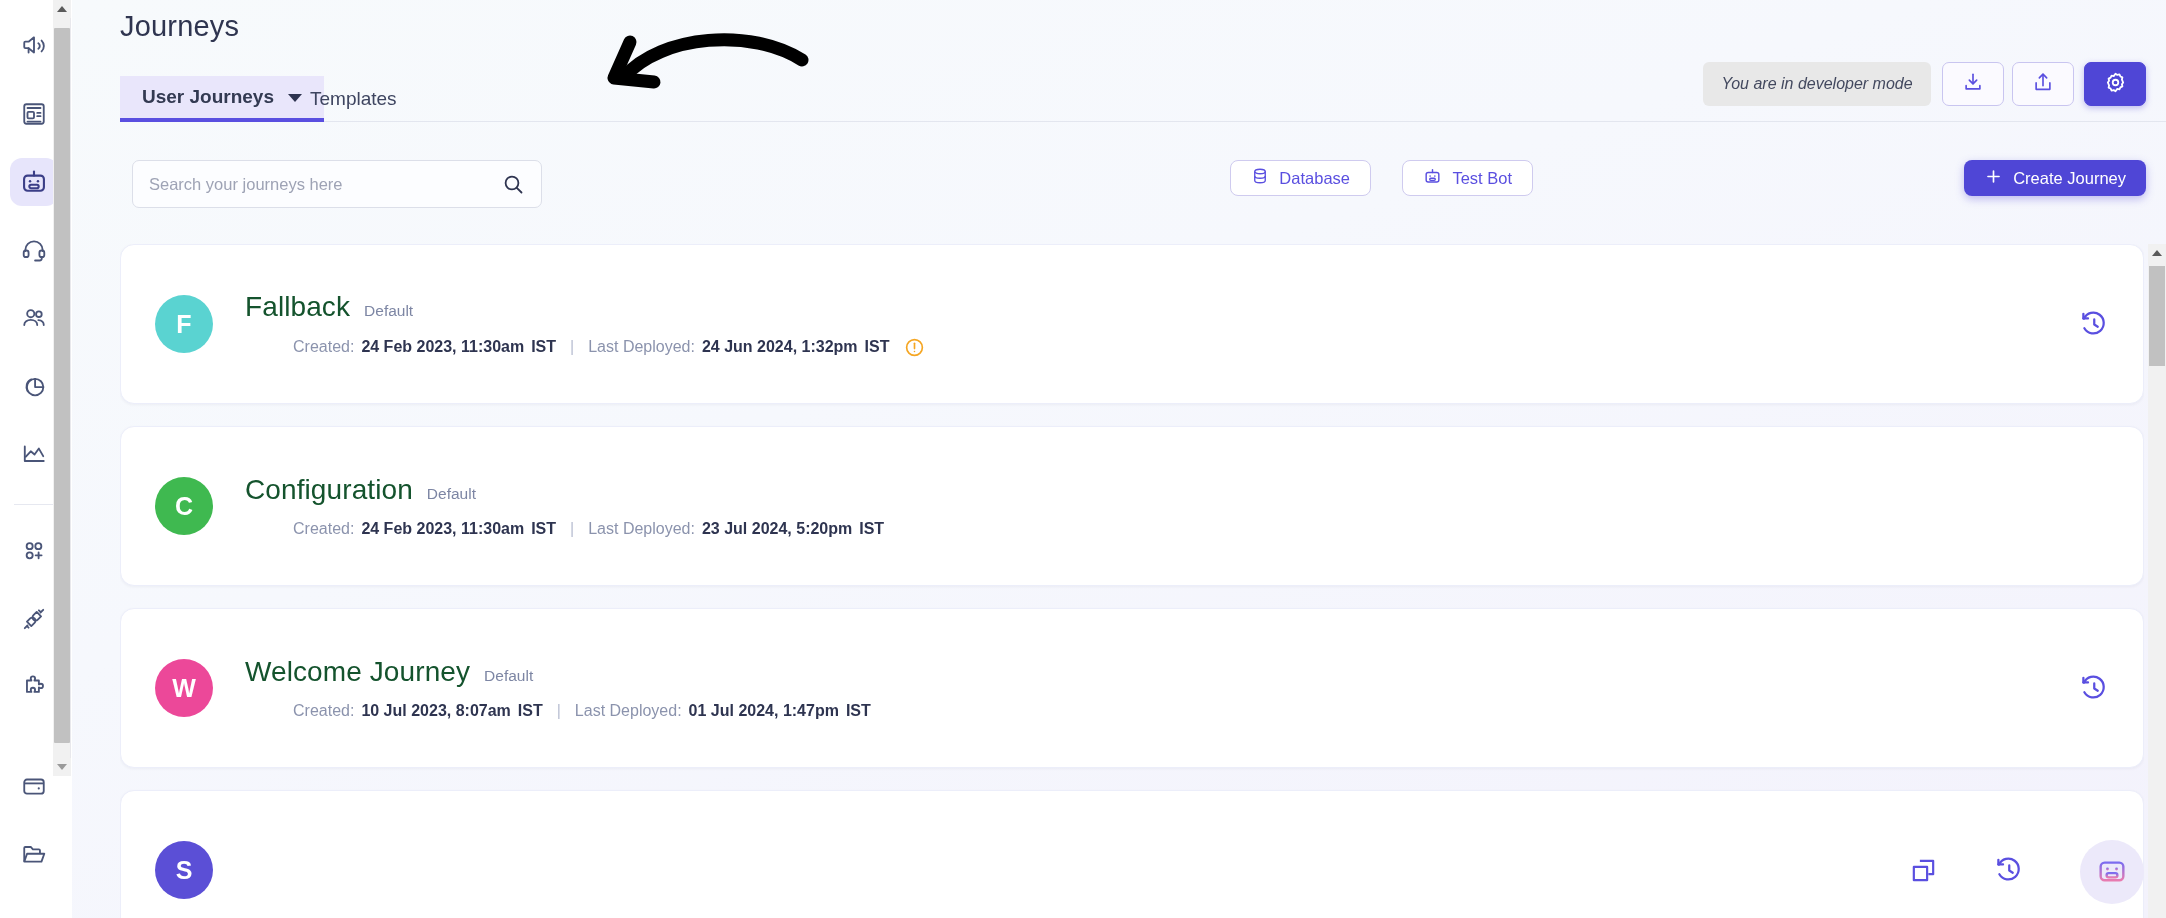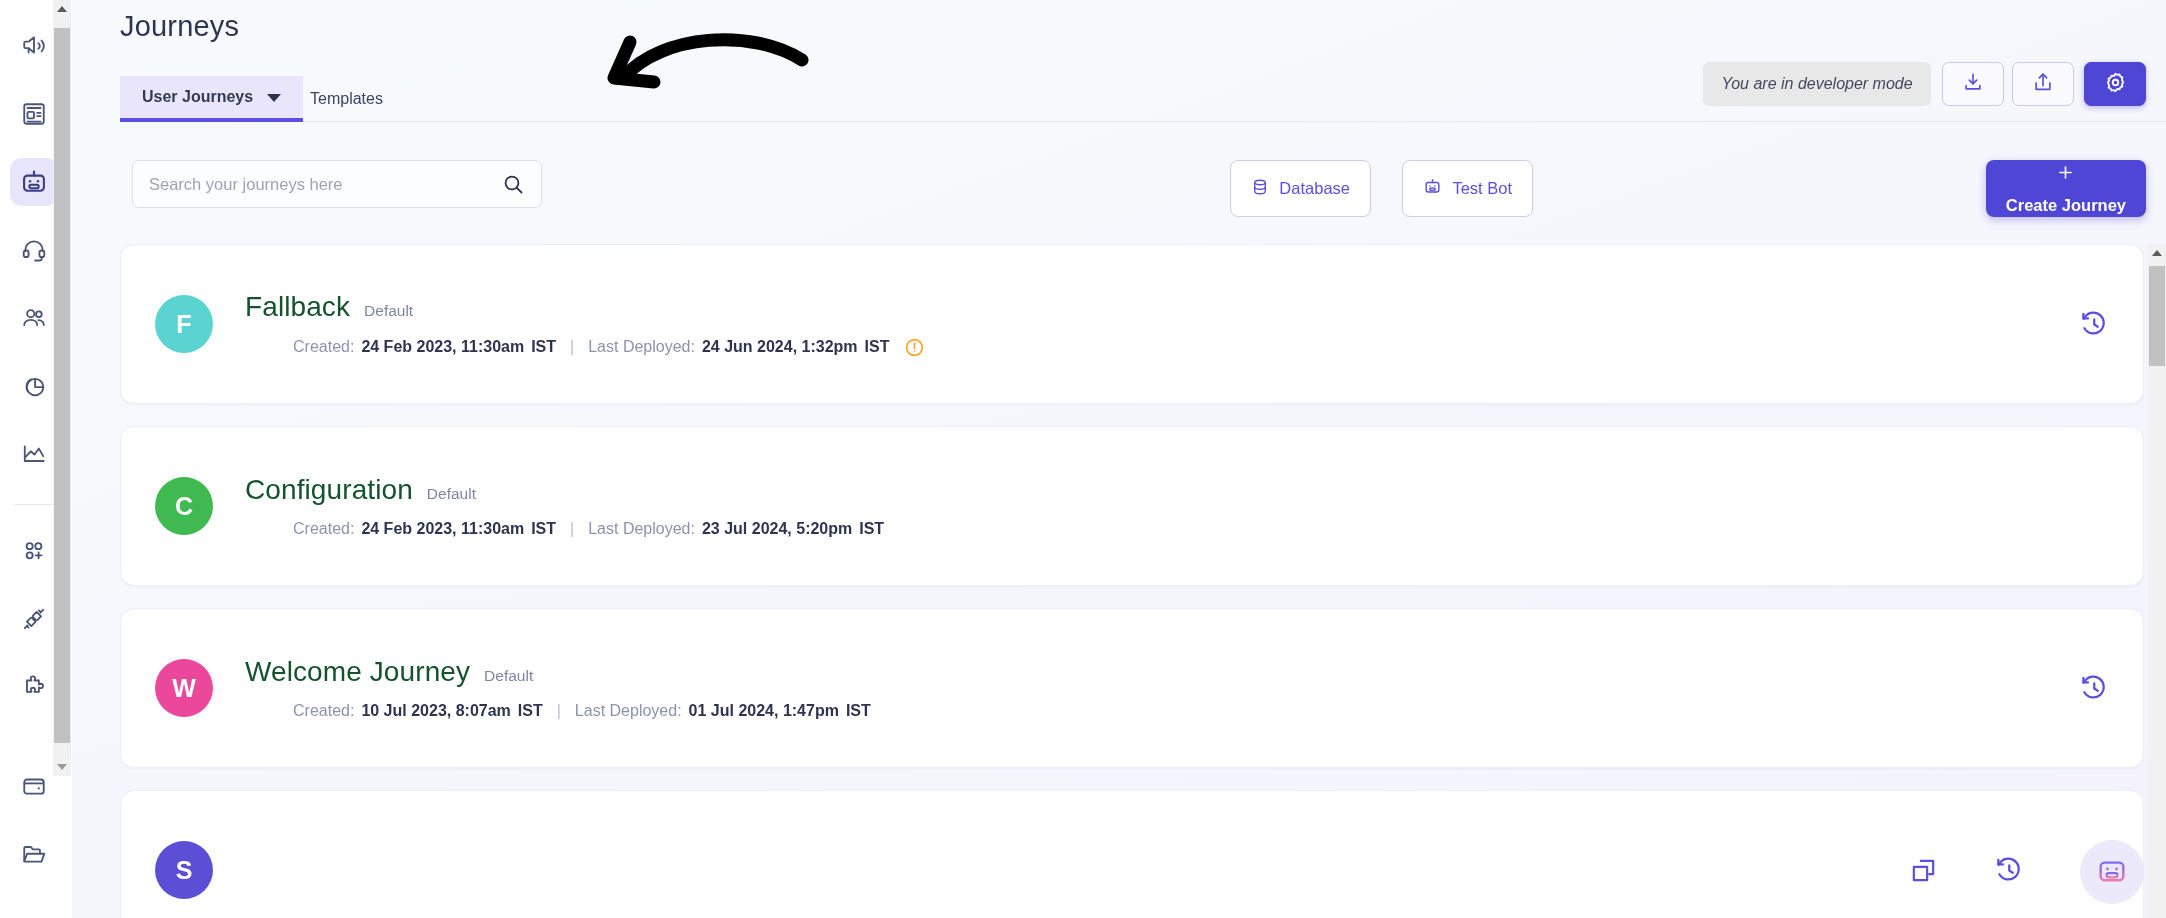--- a/index.html
+++ b/index.html
@@ -73,21 +73,21 @@
   .tabbar {
     position: absolute; left: 48px; top: 62px; right: 0; height: 60px;
   }
   .tabbar-rule {
     position: absolute; left: 0; right: 0; bottom: 0; height: 1px;
     background: #e3e6ef;
   }
   .tab {
     position: absolute; bottom: 0; height: 46px;
     display: flex; align-items: center; gap: 14px;
-    padding: 0 22px; font-size: 16px; color: #333a52;
+    padding: 0 22px; font-size: 19px; color: #333a52;
   }
   .tab.active {
     left: 0; background: #e9e6fb; font-weight: 700;
     border-bottom: 4px solid #5a4fe0;
   }
   .tab.plain { left: 168px; color: #3e4560; font-weight: 400; }
   .chev {
     width: 0; height: 0; border-left: 7px solid transparent;
     border-right: 7px solid transparent; border-top: 8px solid #2e3450;
     margin-top: 2px;
@@ -121,32 +121,32 @@
     border: 1px solid #dcdfe9; border-radius: 7px; background: #fcfdff;
     display: flex; align-items: center; padding: 0 16px;
   }
   .search input {
     flex: 1; border: 0; outline: 0; background: transparent;
     font-family: inherit; font-size: 16.5px; color: #30364f;
   }
   .search input::placeholder { color: #9ea3b5; }
 
   .abtn {
-    position: absolute; top: 160px; height: 57px;
+    position: absolute; top: 160px; height: 36px;
     display: flex; align-items: center; justify-content: center; gap: 10px;
     border-radius: 8px; font-size: 16.5px; padding: 13px 20px;
   }
   .abtn.ghost {
     background: #ffffff; border: 1px solid #cfcbef; color: #5a4fe0;
   }
   .abtn.db { right: 795px; }
   .abtn.testbot { right: 633px; align-items: center; }
   .abtn.primary {
     right: 20px; background: #4f46d6; color: #fff; border: 0;
-    font-weight: 700; box-shadow: 0 3px 8px rgba(79,70,214,.35); flex-direction: column;
+    font-weight: 400; box-shadow: 0 3px 8px rgba(79,70,214,.35);
   }
 
   
   .list {
     position: absolute; left: 48px; top: 244px; right: 22px; bottom: 0;
     overflow: hidden;
   }
   .card {
     position: relative;
     background: #ffffff; border-radius: 14px;

